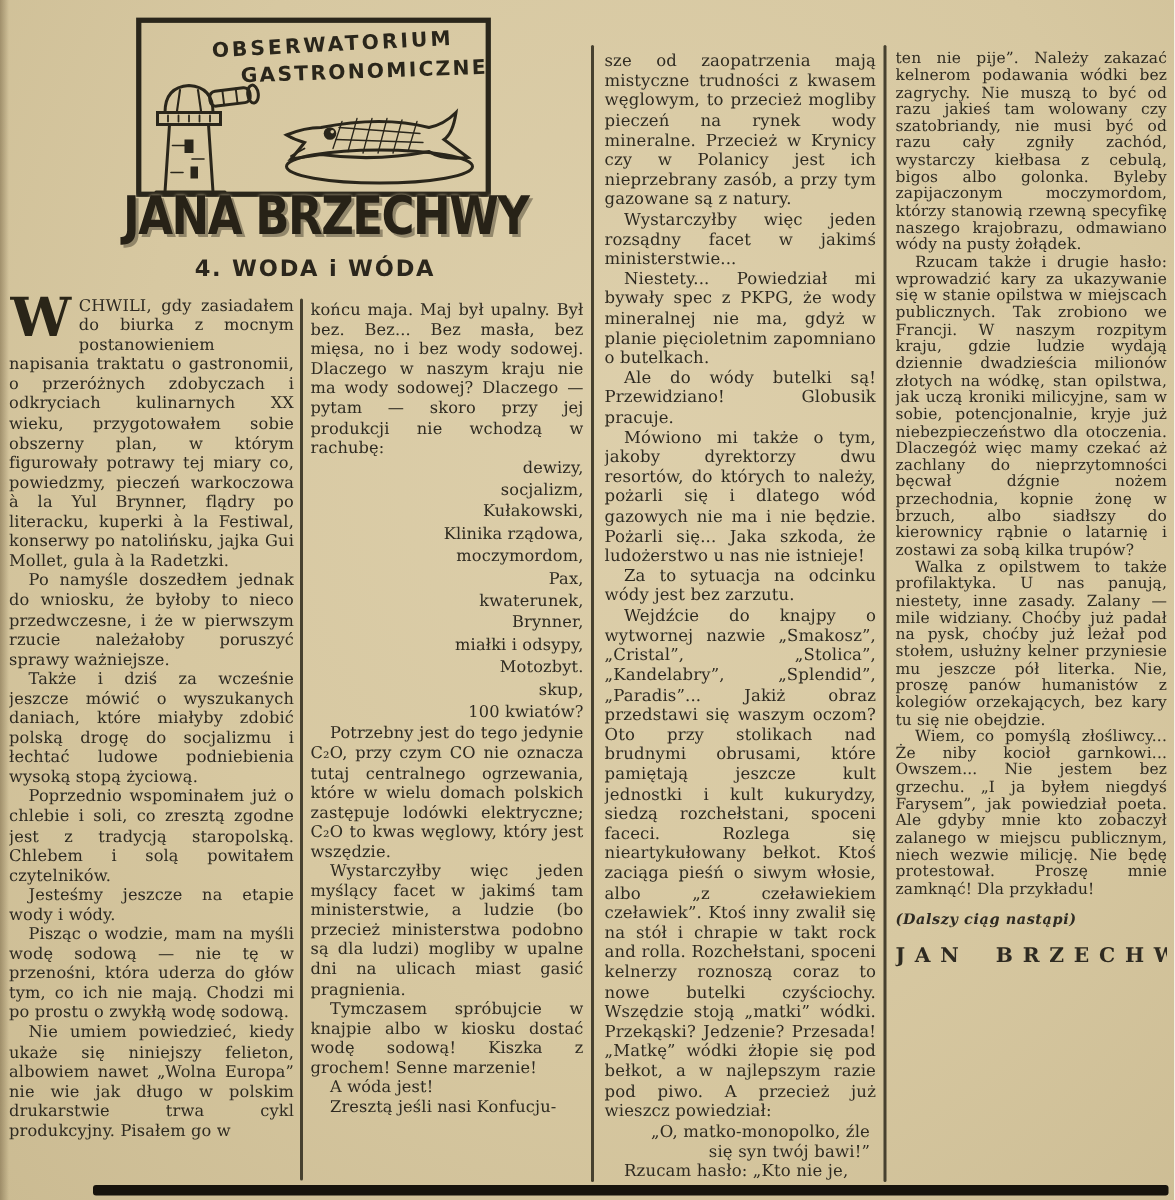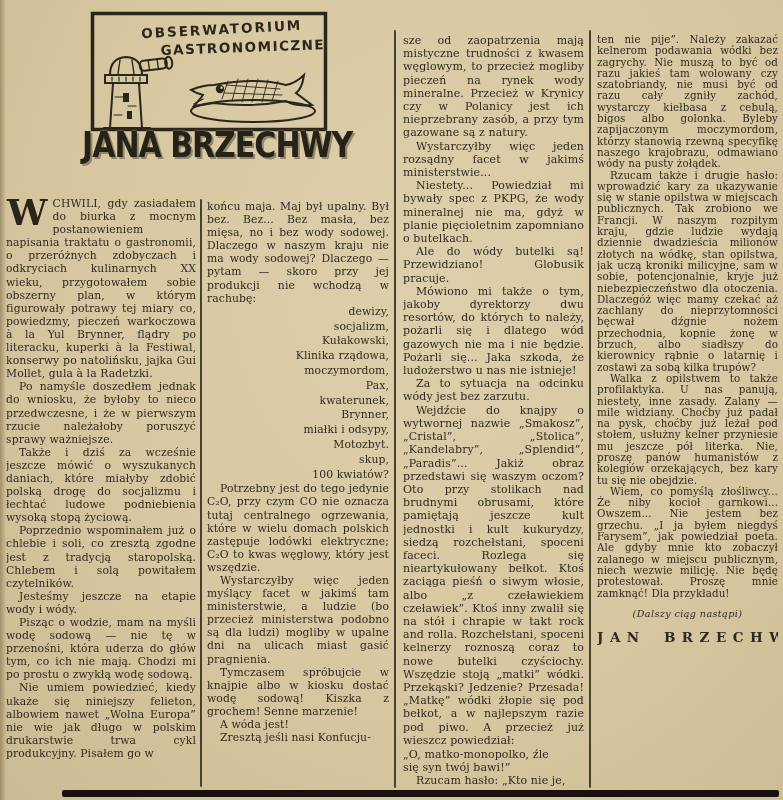--- a/index.html
+++ b/index.html
@@ -27,22 +27,22 @@
   
   .col{position:absolute;text-align:justify;overflow:hidden;
        font-size:10.8px;line-height:13.1px;letter-spacing:.1px;}
   .col1{left:6px;  top:197px;width:190px;height:591px;}
   .col2{left:207px;top:200px;width:182px;height:588px;}
   .col3{left:403px;top:34px; width:181px;height:754px;font-size:11px;line-height:13.2px;}
   .col4{left:597px;top:34px; width:181px;height:754px;font-size:10.3px;line-height:11.3px;}
   .para{margin:0;text-indent:13px;}
   .para.cont,.para.first{text-indent:0;}
   .para.item{text-indent:0;padding-left:24px;text-align:right;line-height:14.8px;}
-  .para.verse{text-indent:0;text-align:left;white-space:pre-line;padding:1px 4px 0 0;}
-  .para.note{text-indent:0;text-align:center;font-weight:normal;font-style:italic;
+  .para.verse{text-indent:0;text-align:right;white-space:pre-line;padding:1px 4px 0 0;}
+  .para.note{text-indent:0;text-align:left;font-weight:bold;font-style:italic;
              font-size:9.6px;margin-top:9px;letter-spacing:.4px;}
   .para.author{text-indent:0;text-align:left;font-weight:bold;font-size:13.5px;
              letter-spacing:6.5px;word-spacing:7px;margin-top:13px;white-space:nowrap;}
   .dropcap{float:left;font-weight:bold;font-size:36px;line-height:27px;
            padding:2px 5px 0 1px;color:#2a2518;}
   
   .vrule{position:absolute;width:2px;background:#47412f;border-radius:2px;}
   .vrule.r1{left:200px;top:199px;height:588px;}
   .vrule.r2{left:394px;top:30px;height:758px;}
   .vrule.r3{left:589px;top:30px;height:758px;}
@@ -93,20 +93,21 @@
           <circle cx="130" cy="78" r="4.2" fill="#2a261b" stroke="none"></circle>
           <circle cx="131.5" cy="76.8" r="1.2" fill="#d7c8a1" stroke="none"></circle>
           <path d="M138,70 L132,88 M148,68 L142,90 M158,68 L152,91 M168,68 L162,91 M178,69 L172,91 M188,70 L182,90" stroke-width="0.9"></path>
           <path d="M136,74 L190,78 M134,82 L192,84" stroke-width="0.9"></path>
         </g>
       </g>
     </svg>
   </div>
 
   <div class="byline">JANA BRZECHWY</div>
+  <div class="section-title">4. WODA i WÓDA</div>
 
   <div class="col col1">
       <p class="para first"><span class="dropcap">W</span>CHWILI, gdy zasiadałem do biurka z mocnym postanowieniem napisania traktatu o gastronomii, o przeróżnych zdobyczach i odkryciach kulinarnych XX wieku, przygotowałem sobie obszerny plan, w którym figurowały potrawy tej miary co, powiedzmy, pieczeń warkoczowa à la Yul Brynner, flądry po literacku, kuperki à la Festiwal, konserwy po natolińsku, jajka Gui Mollet, gula à la Radetzki.</p>
       <p class="para normal">Po namyśle doszedłem jednak do wniosku, że byłoby to nieco przedwczesne, i że w pierwszym rzucie należałoby poruszyć sprawy ważniejsze.</p>
       <p class="para normal">Także i dziś za wcześnie jeszcze mówić o wyszukanych daniach, które miałyby zdobić polską drogę do socjalizmu i łechtać ludowe podniebienia wysoką stopą życiową.</p>
       <p class="para normal">Poprzednio wspominałem już o chlebie i soli, co zresztą zgodne jest z tradycją staropolską. Chlebem i solą powitałem czytelników.</p>
       <p class="para normal">Jesteśmy jeszcze na etapie wody i wódy.</p>
       <p class="para normal">Pisząc o wodzie, mam na myśli wodę sodową — nie tę w przenośni, która uderza do głów tym, co ich nie mają. Chodzi mi po prostu o zwykłą wodę sodową.</p>
       <p class="para normal">Nie umiem powiedzieć, kiedy ukaże się niniejszy felieton, albowiem nawet „Wolna Europa” nie wie jak długo w polskim drukarstwie trwa cykl produkcyjny. Pisałem go w</p>
     </div>

